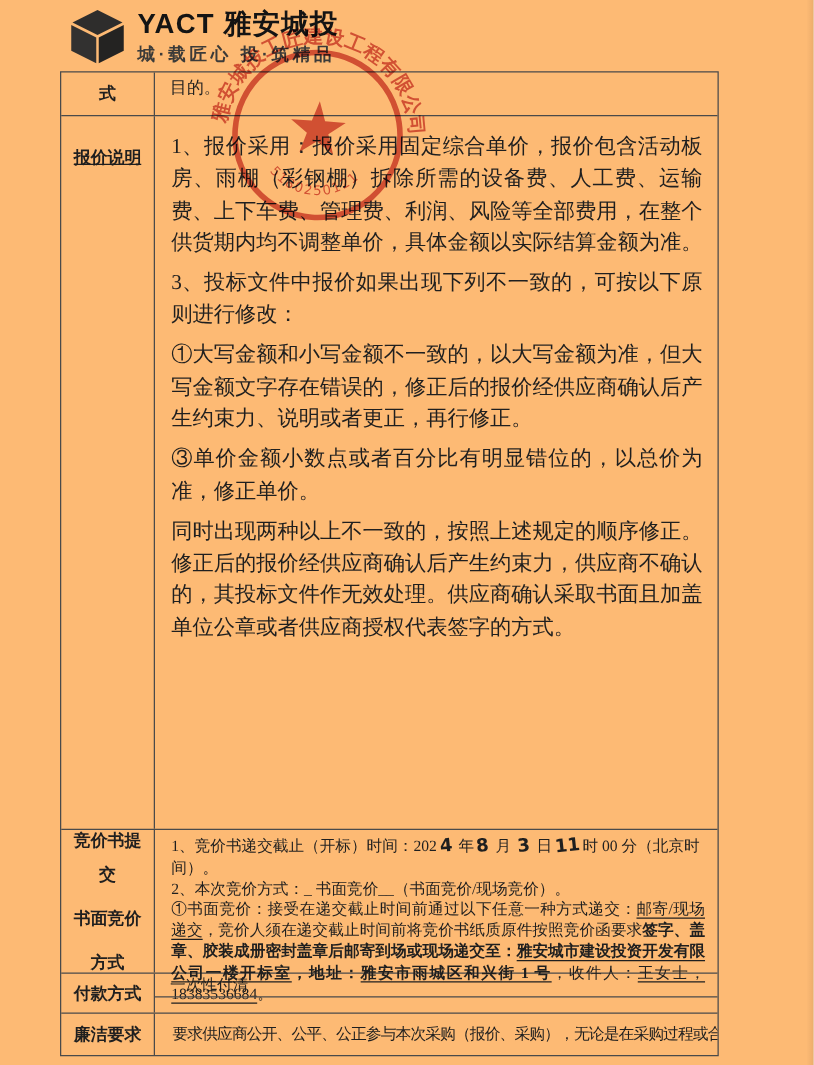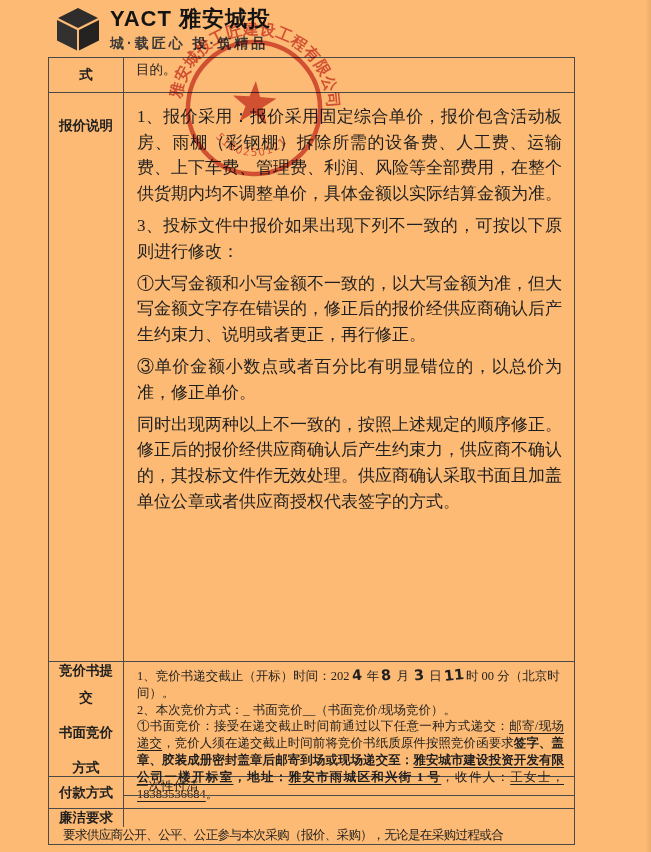--- a/index.html
+++ b/index.html
@@ -13,27 +13,27 @@
   .brand-text{margin-left:10px;}
   .brand-name{font-family:"Liberation Sans","DejaVu Sans",sans-serif;font-weight:700;
         font-size:22px;letter-spacing:1px;color:#141414;line-height:26px;}
   .brand-tagline{font-family:"Liberation Sans","DejaVu Sans",sans-serif;font-size:14px;
         letter-spacing:3px;color:#3c3b39;margin-top:3px;font-weight:600;}
 
   
   .doc-table{position:absolute;left:48px;top:57px;width:527px;height:788px;
         border:1px solid #4a4a4a;box-sizing:border-box;display:flex;flex-direction:column;}
   .row{display:flex;box-sizing:border-box;border-bottom:1px solid #4a4a4a;}
-  .row:last-child{border-bottom:none;flex-direction:column;}
+  .row:last-child{border-bottom:none;}
   .r1{height:35px;} .r2{height:571px;} .r3{height:115px;} .r4{height:32px;} .r5{flex:1;}
   .cell-label{width:75px;box-sizing:border-box;border-right:1px solid #4a4a4a;
         font-weight:700;font-size:13.5px;display:flex;flex-direction:column;
         justify-content:center;align-items:center;text-align:center;}
   .cell-label p{margin:4px;line-height:27px;}
-  .r2 .cell-label{justify-content:flex-start;padding-top:24px;}
+  .r2 .cell-label{justify-content:flex-start;padding-top:24px;text-decoration:underline;}
   .cell-content{flex:1;box-sizing:border-box;min-width:0;}
 
   .r1 .cell-content{padding:3px 12px 0;font-size:13.5px;}
   .r2 .cell-content{padding:11px 12px 0 13px;font-size:17px;}
   .r2 .cell-content p{margin:0 0 6px;line-height:25.8px;text-align:justify;}
   .r3 .cell-content{padding:5px 10px 0 13px;font-size:12.5px;line-height:16.8px;}
   .r3 .cell-content .line{margin:0;}
   .r3 .cell-content .flow{margin:0;text-align:justify;}
   .r4 .cell-content{display:flex;flex-direction:column;}
   .pay-top{height:19px;border-bottom:1px solid #4a4a4a;box-sizing:border-box;

